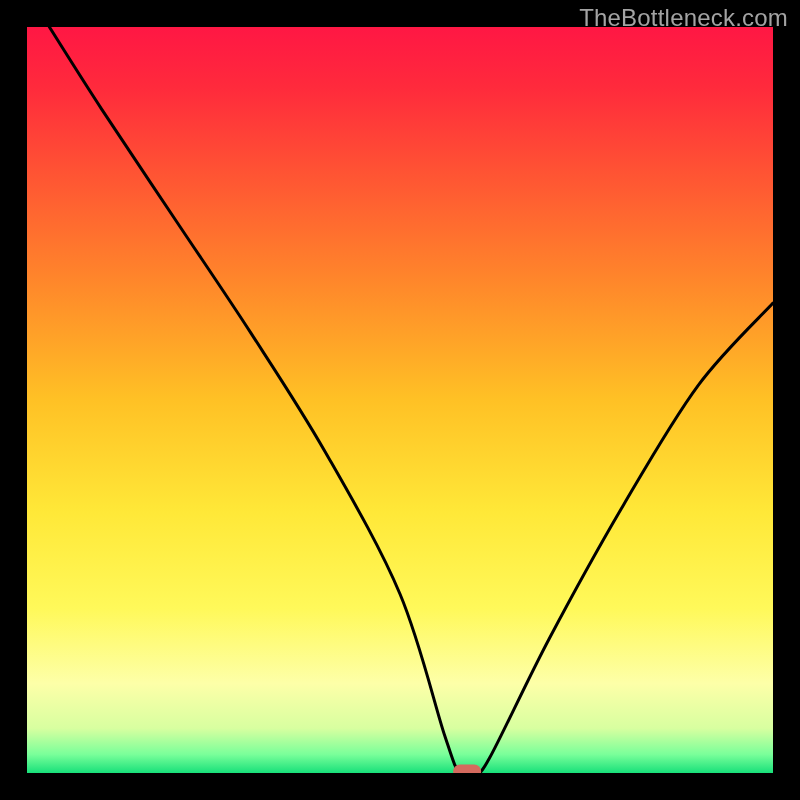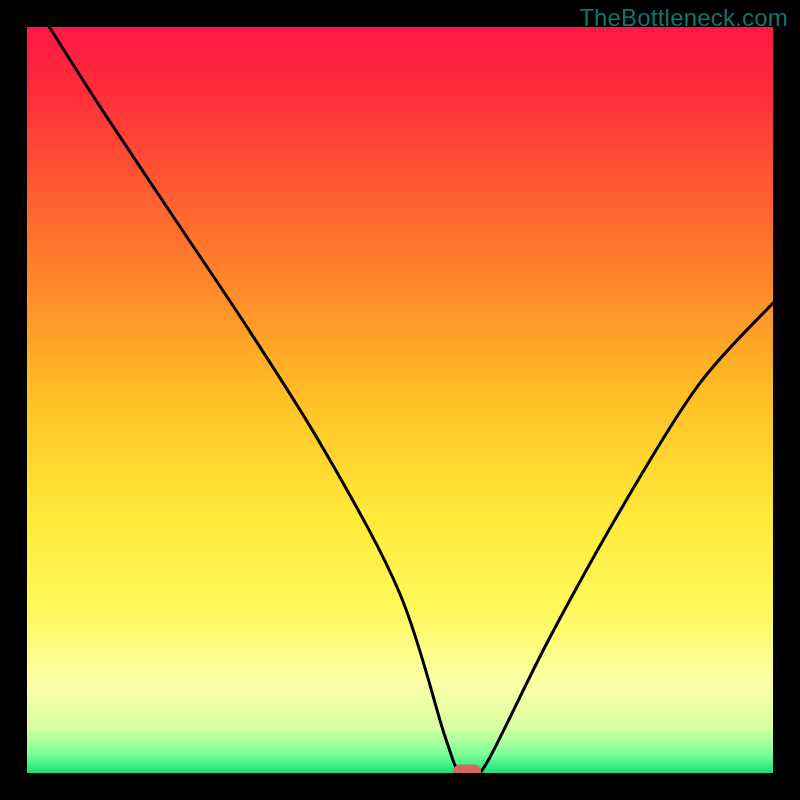--- a/index.html
+++ b/index.html
@@ -18,21 +18,21 @@
     height: 746px;
     background: #000;
   }
   .watermark {
     position: absolute;
     top: 4px;
     right: 12px;
     font-family: Arial, Helvetica, sans-serif;
     font-size: 24px;
     font-weight: 500;
-    color: #0f766e;
+    color: #a3a3a3;
     letter-spacing: 0.2px;
     z-index: 20;
   }
   svg {
     display: block;
   }
 </style>
 </head>
 <body>
 

